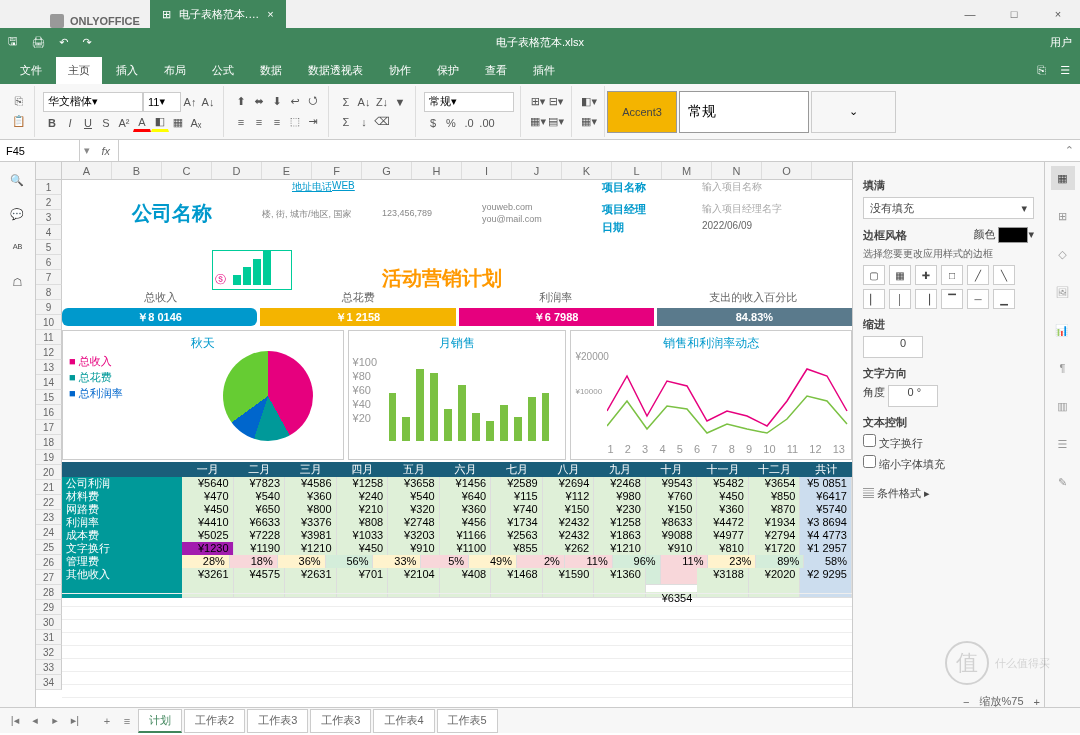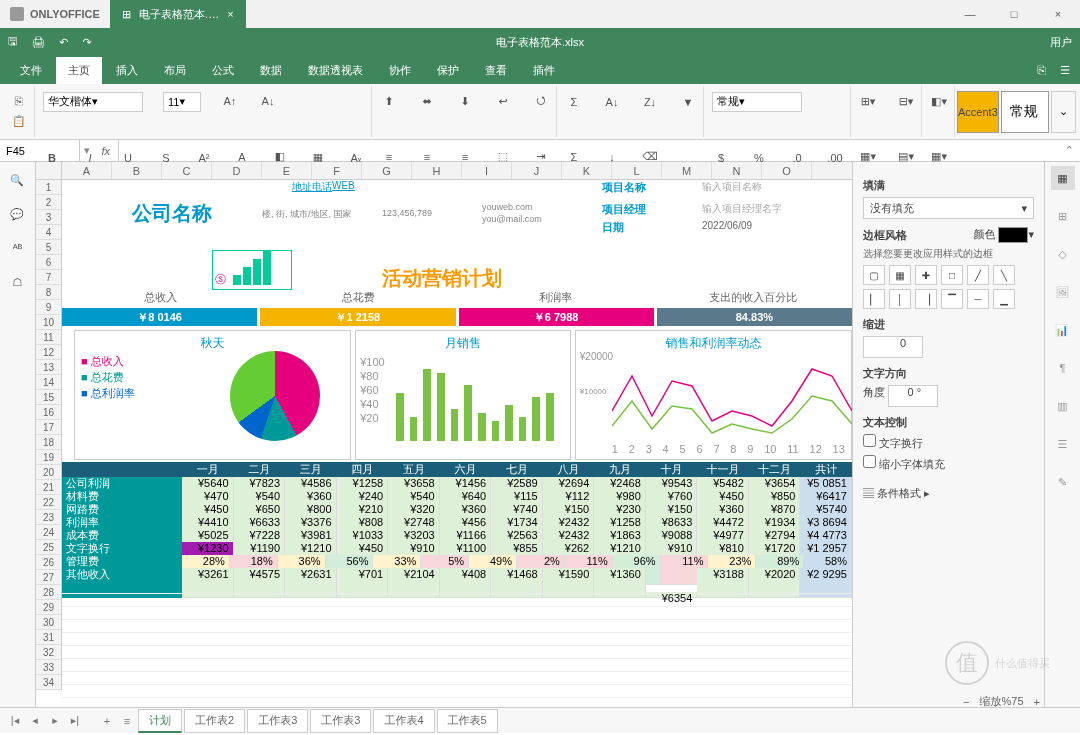--- a/index.html
+++ b/index.html
@@ -1,33 +1,33 @@
 <!DOCTYPE html>
 <html><head>
 <meta charset="utf-8">
 <style>
 *{box-sizing:border-box;margin:0;padding:0;font-family:"Microsoft YaHei",Arial,sans-serif;font-size:11px;}
 body{background:#fff;overflow:hidden;width:1080px;height:735px;position:relative;}
-.titlebar{height:28px;background:#f1f1f1;display:flex;align-items:center;}
+.titlebar{height:28px;background:#f1f1f1;display:flex;align-items:flex-end;padding-left:40px;}
 .logo{display:flex;align-items:center;padding:0 10px;gap:6px;color:#666;font-size:11px;font-weight:bold;}
 .logo-icon{width:14px;height:14px;background:#999;border-radius:2px;}
 .title-tab{height:28px;background:#40865c;color:#fff;display:flex;align-items:center;padding:0 12px;gap:8px;}
 .title-tab .close{color:#fff;cursor:pointer;}
 .wincontrols{margin-left:auto;display:flex;}
 .wincontrols div{width:44px;height:28px;display:flex;align-items:center;justify-content:center;color:#555;}
 .quickbar{height:28px;background:#40865c;display:flex;align-items:center;padding:0 8px;gap:14px;color:#fff;}
 .quickbar .doc-title{position:absolute;left:50%;transform:translateX(-50%);}
 .quickbar .user{margin-left:auto;}
 .menubar{height:28px;background:#40865c;display:flex;align-items:center;gap:2px;padding-left:8px;color:#fff;}
 .menubar .tab{padding:6px 12px;cursor:pointer;}
 .menubar .tab.active{background:#fff;color:#444;}
 .menubar .rt{margin-left:auto;display:flex;gap:14px;padding-right:10px;}
 .ribbon{height:56px;background:#f7f7f7;border-bottom:1px solid #cbcbcb;display:flex;align-items:center;padding:2px 4px;gap:2px;}
 .rgroup{display:flex;flex-direction:column;gap:2px;border-right:1px solid #ddd;padding:0 6px;height:100%;justify-content:center;}
-.rrow{display:flex;gap:20px;margin-top:35px;}
+.rrow{display:flex;align-items:center;gap:0;}
 .rbtn{width:18px;height:18px;display:flex;align-items:center;justify-content:center;color:#555;border:1px solid transparent;}
 .sel{border:1px solid #ccc;background:#fff;height:20px;padding:0 4px;display:flex;align-items:center;}
 .accent{background:#f4b400;color:#444;height:42px;width:70px;display:flex;align-items:center;justify-content:center;border:1px solid #999;}
 .stylebox{border:1px solid #999;background:#fff;height:42px;width:130px;display:flex;align-items:center;padding:0 8px;font-size:14px;}
 .styledrop{border:1px solid #ccc;height:42px;width:85px;display:flex;align-items:center;justify-content:center;}
 .namebox-row{height:22px;border-bottom:1px solid #cbcbcb;display:flex;align-items:center;}
 .namebox{width:80px;border-right:1px solid #ccc;padding:0 6px;height:100%;display:flex;align-items:center;}
 .fx{padding:0 8px;font-style:italic;color:#666;}
 .formula{flex:1;border-left:1px solid #ccc;height:100%;}
 .mainarea{display:flex;height:545px;}
@@ -43,21 +43,21 @@
 .cells{flex:1;position:relative;}
 .company{color:#0099cc;font-size:20px;font-weight:bold;position:absolute;left:70px;top:20px;}
 .headerlink{color:#0099cc;font-size:10px;text-decoration:underline;}
 .plan-title{color:#ff9900;font-size:20px;font-weight:bold;text-align:center;position:absolute;left:320px;top:85px;}
 .logo-img{position:absolute;left:150px;top:70px;width:80px;height:40px;border:1px solid #0c9;display:flex;align-items:flex-end;justify-content:center;padding-bottom:2px;}
 .logo-img .bars span{display:inline-block;width:8px;margin:0 1px;background:#0c9;}
 .sum-labels{position:absolute;top:110px;left:0;right:0;display:flex;text-align:center;color:#666;}
 .sum-labels div{flex:1;}
 .sum-bars{position:absolute;top:128px;left:0;right:0;display:flex;gap:3px;height:18px;}
 .sum-bars div{flex:1;color:#fff;text-align:center;line-height:18px;font-weight:bold;font-size:11px;}
-.charts{position:absolute;top:150px;left:12px;right:0;height:130px;display:flex;gap:4px;}
+.charts{position:absolute;top:150px;left:0;right:0;height:130px;display:flex;gap:4px;}
 .chart{border:1px solid #ccc;flex:1;position:relative;padding:4px;}
 .chart-title{text-align:center;color:#0099cc;font-size:12px;}
 .pie-legend{position:absolute;left:6px;top:22px;font-size:9px;line-height:16px;}
 .pie-legend div::before{content:"■ ";}
 .pie{position:absolute;right:30px;top:20px;width:90px;height:90px;border-radius:50%;background:conic-gradient(#e6007e 0 42%,#009999 42% 55%,#0066cc 55% 65%,#66cc33 65% 100%);}
 .barchart{display:flex;align-items:flex-end;height:80px;gap:6px;padding:0 10px;position:absolute;bottom:18px;left:30px;right:6px;}
 .barchart span{width:10px;background:#7bc143;}
 .table-header{position:absolute;top:282px;left:0;right:0;height:15px;display:flex;background:#1a5e7a;color:#fff;font-size:9px;}
 .table-header div{flex:1;text-align:center;line-height:15px;}
 .table-header .rowlabel{width:120px;flex:none;}
@@ -329,21 +329,21 @@
         </div>
         <div class="plan-title">活动营销计划</div>
 
         <div class="sum-labels" id="sumlabels">
             <div>总收入</div>
             <div>总花费</div>
             <div>利润率</div>
             <div>支出的收入百分比</div>
           </div>
         <div class="sum-bars" id="sumbars">
-            <div style="background: rgb(0, 153, 204);">￥8 0146</div>
+            <div style="background: rgb(0, 153, 204); border-radius: 6px;">￥8 0146</div>
             <div style="background: rgb(244, 180, 0);">￥1 2158</div>
             <div style="background: rgb(230, 0, 126);">￥6 7988</div>
             <div style="background: rgb(90, 122, 140);">84.83%</div>
           </div>
 
         <div class="charts">
           <div class="chart" style="flex:1.3">
             <div class="chart-title" style="text-align:center;color:#0099cc">秋天</div>
             <div class="pie-legend" id="pielegend">
                 <div style="color: rgb(230, 0, 126);">总收入</div>

